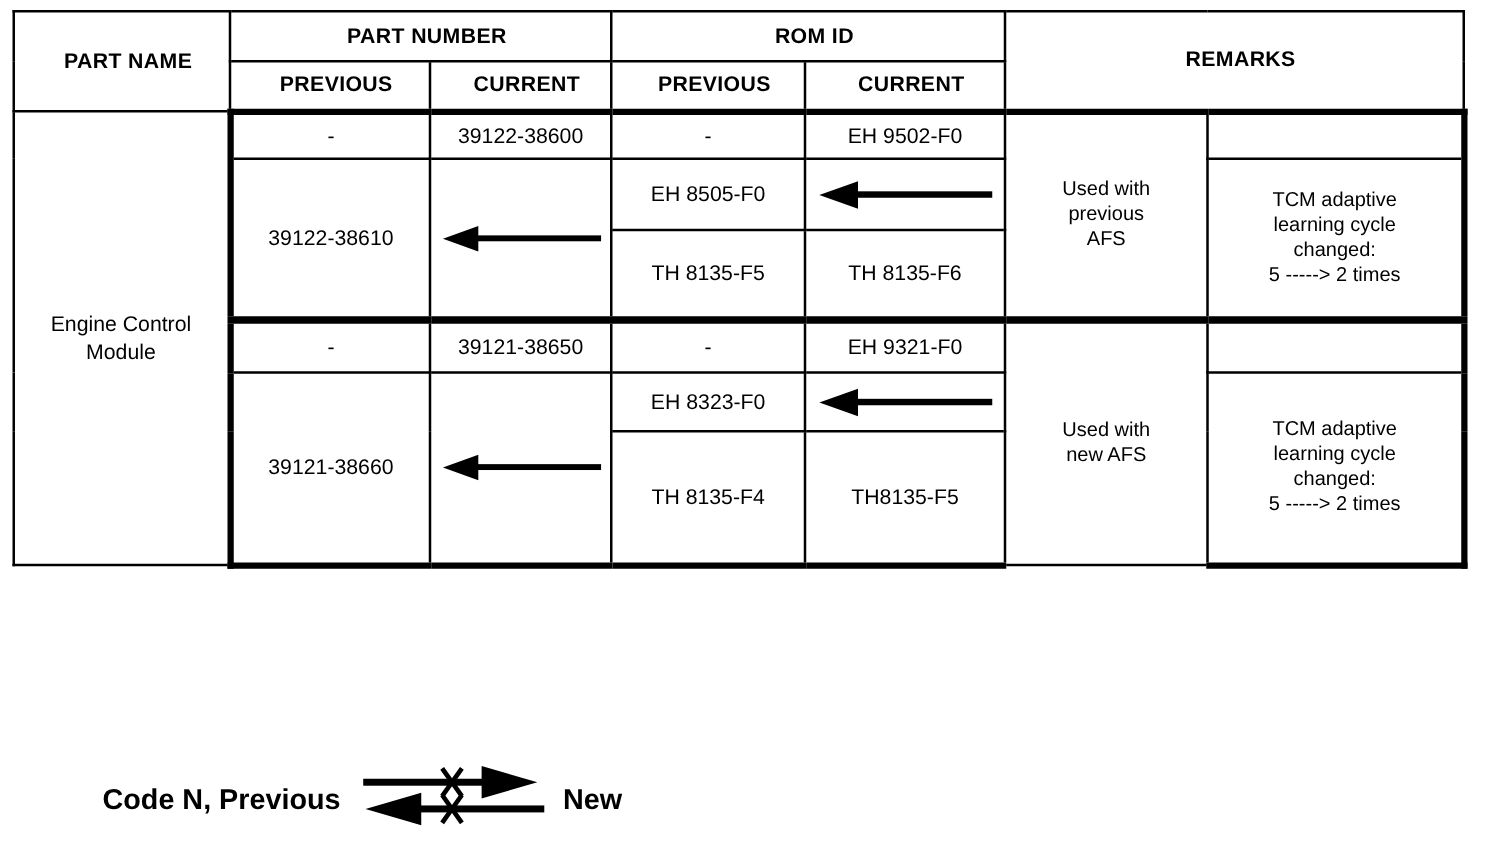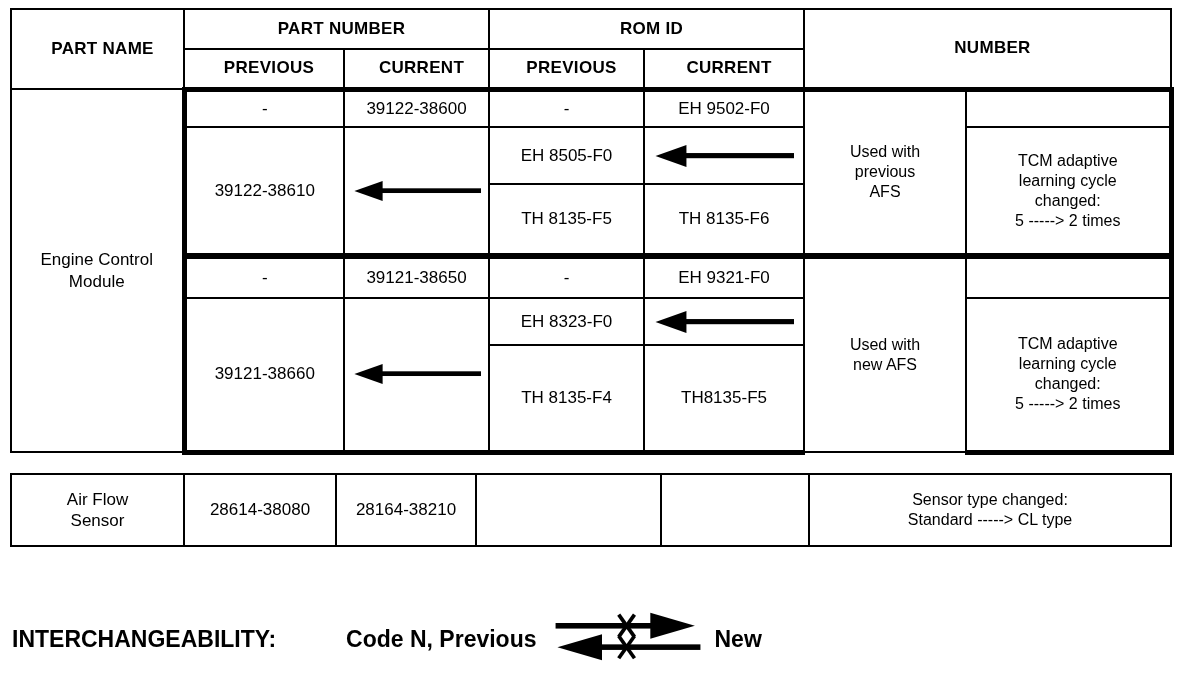--- a/index.html
+++ b/index.html
@@ -54,21 +54,21 @@
       <col style="width:155px">
         <col style="width:160px">
         <col style="width:162px">
         <col style="width:205px">
     </colgroup>
     <tbody>
         <tr style="height:40px">
       <th rowspan="2">PART NAME</th>
       <th colspan="2">PART NUMBER</th>
       <th colspan="2">ROM ID</th>
-      <th colspan="2" rowspan="2">NUMBER</th>
+      <th colspan="2" rowspan="2">REMARKS</th>
     </tr>
     <tr style="height:40px">
       <th>PREVIOUS</th>
       <th>CURRENT</th>
       <th>PREVIOUS</th>
       <th>CURRENT</th>
     </tr>
 
     <tr style="height:38px">
       <td rowspan="6" class="pre">Engine Control
@@ -140,45 +140,22 @@
 5 -----&gt; 2 times</td>
     </tr>
 
     <tr style="height:107px">
       <td class="tb">TH 8135-F4</td>
       <td class="tb">TH8135-F5</td>
     </tr>
   </tbody>
     </table>
 
-  <table class="afs-table">
-    <colgroup>
-      <col style="width:173px">
-        <col style="width:152px">
-        <col style="width:140px">
-      <col style="width:185px">
-        <col style="width:148px">
-        <col style="width:362px">
-    </colgroup>
-    <tbody>
-        <tr style="height:72px">
-      <td class="pre">Air Flow
-Sensor</td>
-      <td>28614-38080</td>
-      <td>28164-38210</td>
-      <td></td>
-      <td></td>
-      <td class="pre remark">Sensor type changed:
-Standard -----&gt; CL type</td>
-    </tr>
-  </tbody>
-    </table>
 
   <div class="legend">
-    <span>INTERCHANGEABILITY:</span>
     <span class="code">Code N, Previous</span>
     <span class="arrows">
       <svg width="150" height="52" viewBox="0 0 160 56">
         <rect x="2" y="14" width="104" height="6" fill="#000"></rect>
         <polygon points="104,3 104,31 152,17" fill="#000"></polygon>
         <line x1="70" y1="5" x2="87" y2="29" stroke="#000" stroke-width="4"></line>
         <line x1="87" y1="5" x2="70" y2="29" stroke="#000" stroke-width="4"></line>
         <rect x="50" y="37" width="108" height="6" fill="#000"></rect>
         <polygon points="52,26 52,54 4,40" fill="#000"></polygon>
         <line x1="70" y1="28" x2="87" y2="52" stroke="#000" stroke-width="4"></line>

